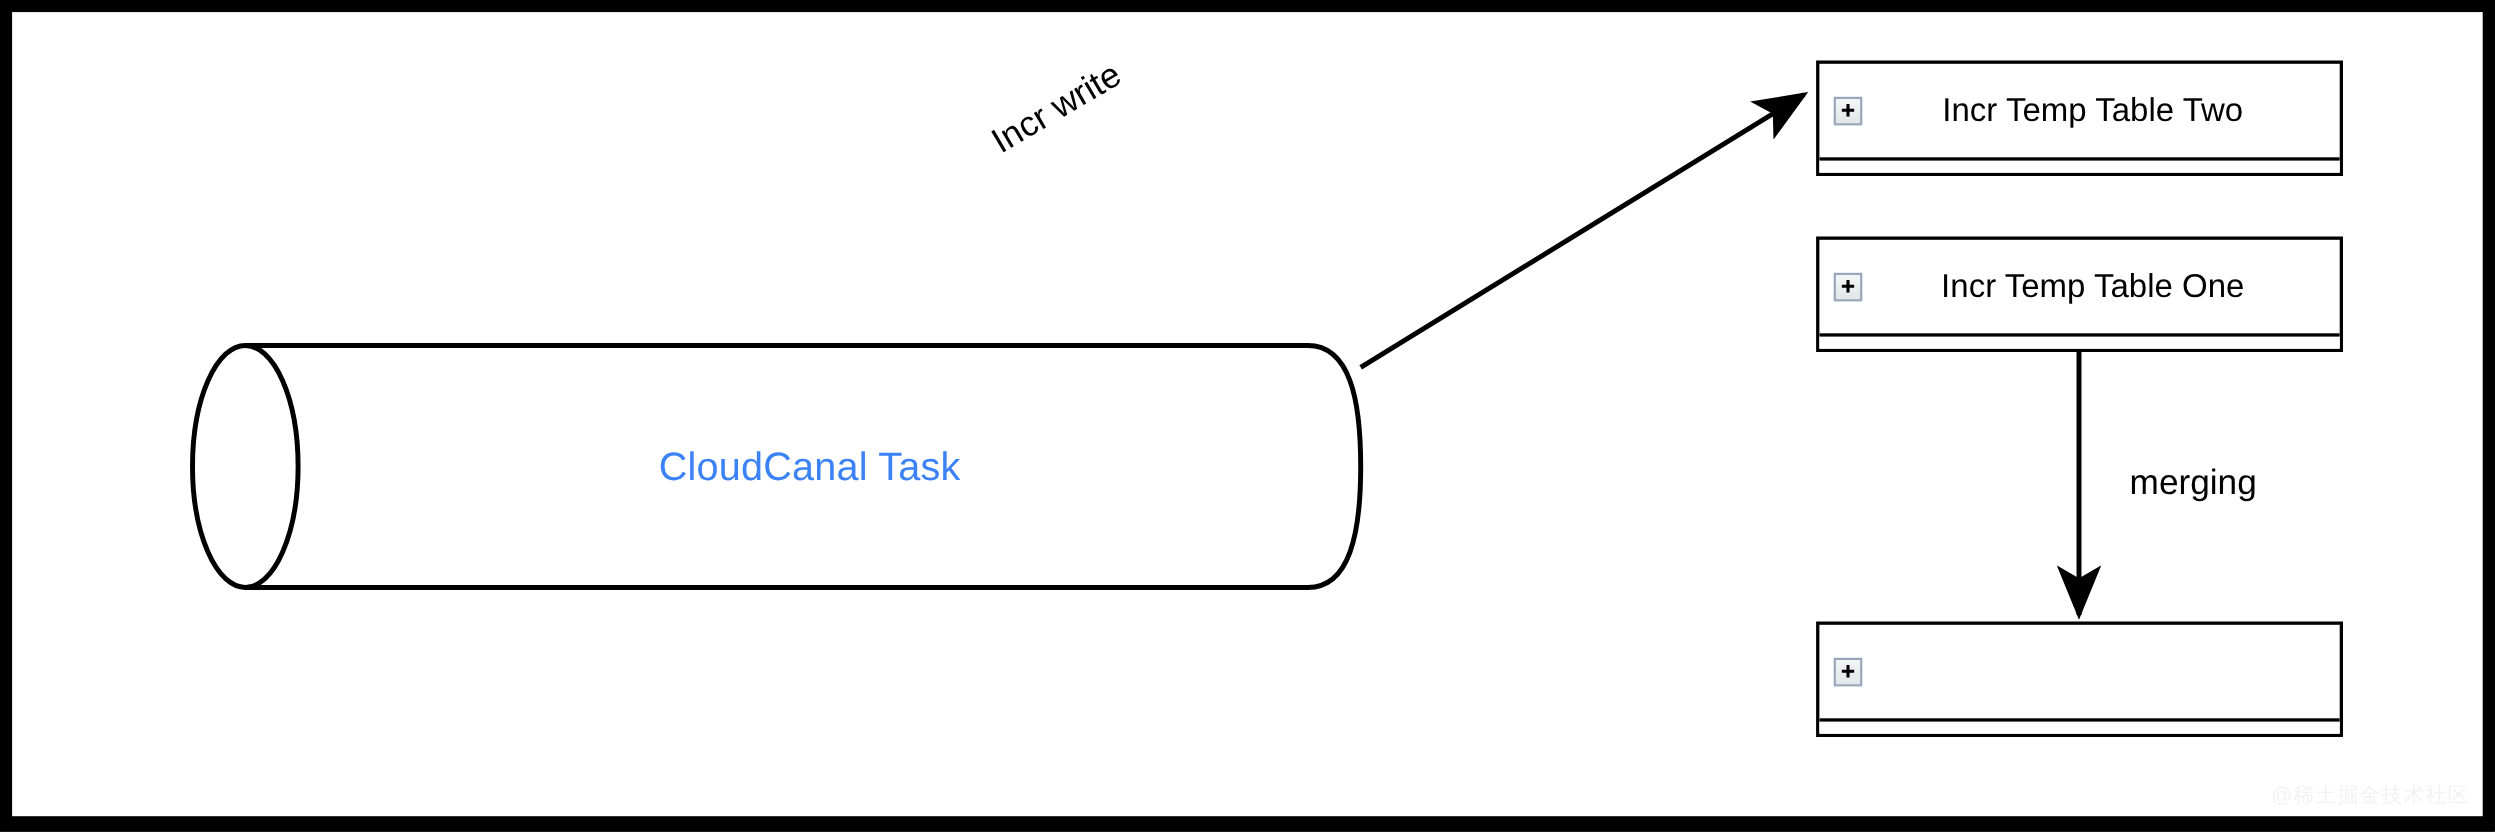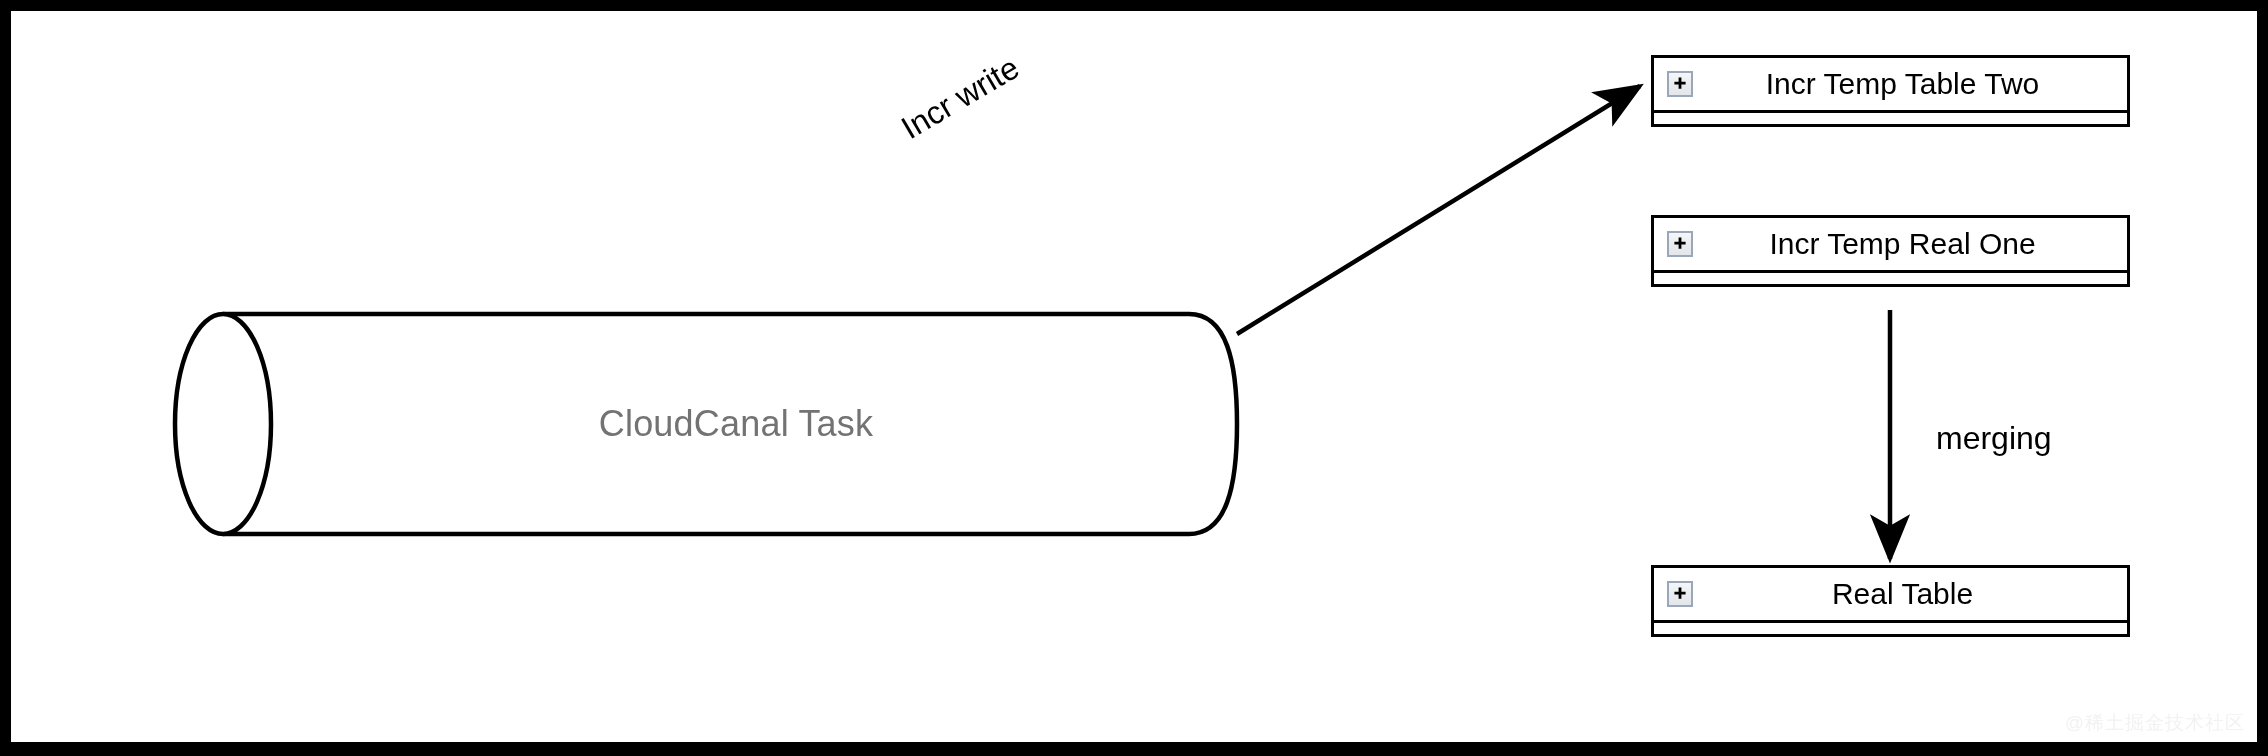--- a/index.html
+++ b/index.html
@@ -36,36 +36,36 @@
   .cylinder-label {
     position: absolute;
     left: 0;
     top: 0;
     width: 1082px;
     height: 242px;
     display: flex;
     align-items: center;
     justify-content: center;
     font-size: 36px;
-    color: #737373;
+    color: #3b82f6;
     letter-spacing: 0.2px;
     padding-left: 60px;
     box-sizing: border-box;
   }
   
   .table-box {
     position: absolute;
     width: 479px;
     border: 3px solid #000000;
     background: #ffffff;
     box-sizing: border-box;
   }
   .table-box .tb-header {
     position: relative;
-    height: 52px;
+    height: 85px;
     display: flex;
     align-items: center;
     box-sizing: border-box;
     border-radius: 13px;
   }
   .table-box .tb-body {
     height: 14px;
     border-top: 3px solid #000000;
     background: #ffffff;
     box-sizing: border-box;
@@ -174,33 +174,32 @@
       <div class="tb-body"></div>
     </div>
 
     <div class="table-box" style="left:1640px; top:204px;">
       <div class="tb-header">
         <span class="plus-icon">
           <svg viewBox="0 0 16 16" width="16" height="16" xmlns="http://www.w3.org/2000/svg">
             <path d="M6.6 1.6h2.8v4.2h4.2v2.8H9.4v4.2H6.6V8.6H2.4V5.8h4.2z" fill="#000000"></path>
           </svg>
         </span>
-        <span class="tb-title">Incr Temp Real One</span>
+        <span class="tb-title">Incr Temp Table One</span>
       </div>
       <div class="tb-body"></div>
     </div>
 
     <div class="table-box" style="left:1640px; top:554px;">
       <div class="tb-header">
         <span class="plus-icon">
           <svg viewBox="0 0 16 16" width="16" height="16" xmlns="http://www.w3.org/2000/svg">
             <path d="M6.6 1.6h2.8v4.2h4.2v2.8H9.4v4.2H6.6V8.6H2.4V5.8h4.2z" fill="#000000"></path>
           </svg>
         </span>
-        <span class="tb-title">Real Table</span>
       </div>
       <div class="tb-body"></div>
     </div>
 
     <div class="edge-label" id="incr-write-label">Incr write</div>
     <div class="edge-label" id="merging-label">merging</div>
 
     <div id="watermark">@稀土掘金技术社区</div>
 
   </div>

